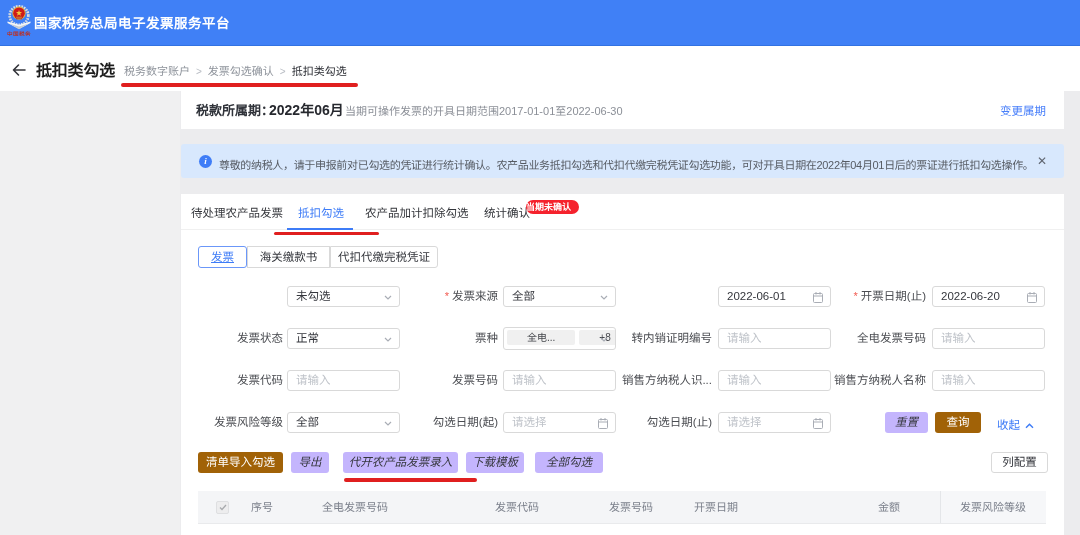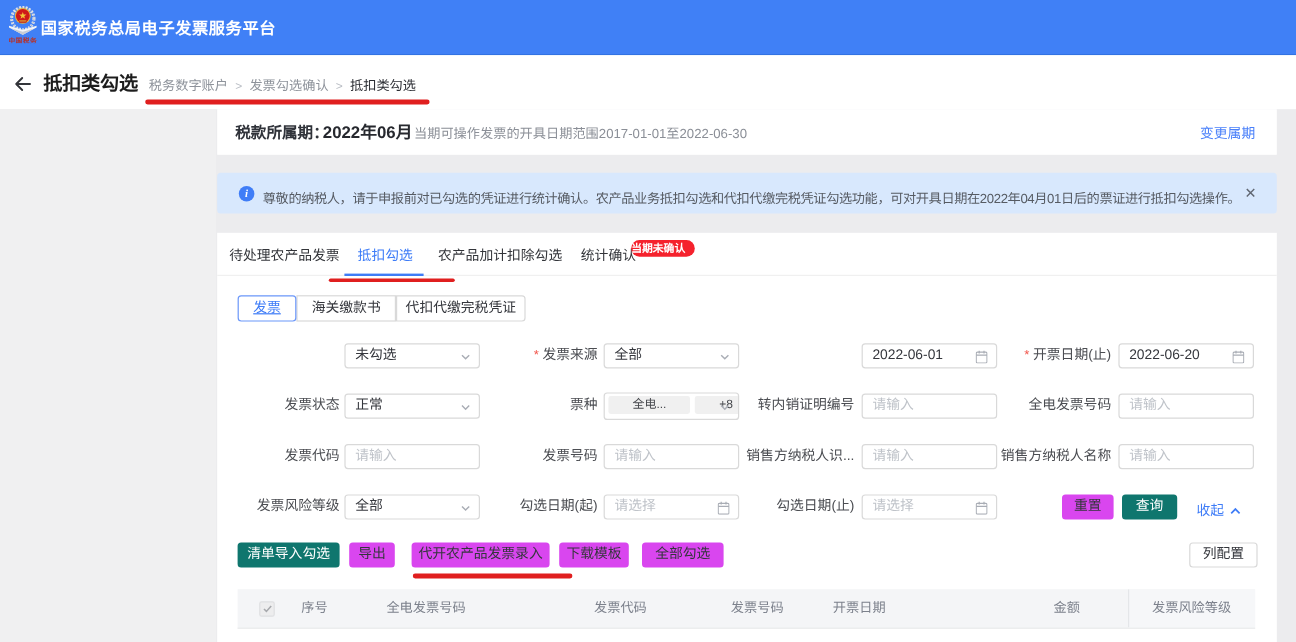--- a/index.html
+++ b/index.html
@@ -62,22 +62,22 @@
 .flabel { position:absolute; width:150px; text-align:right; font-size:11.5px; color:#4b4d52; line-height:21px; }
 .flabel .req { color:#f25a50; margin-right:3px; font-size:11px; }
 .field { position:absolute; width:113px; height:21px; overflow:hidden; border:1px solid #d9d9d9; border-radius:3px; background:#fff; font-size:11.5px; color:#34363c; line-height:19px; padding-left:8px; }
 .field .ph { color:#bfc3c9; }
 .caret { position:absolute; right:7px; top:8px; width:8px; height:5px; }
 .calic { position:absolute; right:7px; top:4.5px; width:10px; height:11px; }
 .tag { display:inline-block; height:15px; background:#f0f0f0; border-radius:2px; font-size:10px; color:#45474c; line-height:15px; padding:0 20px; margin-top:2px; margin-right:1px; vertical-align:top; }
 
 
 .btn { position:absolute; height:21px; overflow:hidden; border-radius:3px; font-size:11.5px; text-align:center; line-height:21px; }
-.btn.blue { background:#0f766e; color:#fff; }
-.btn.gray { background:#d946ef; color:#34363c; }
+.btn.blue { background:#a16207; color:#fff; }
+.btn.gray { background:#c4b5fd; color:#34363c;font-style:italic; }
 .btn.ghost { background:#fff; border:1px solid #d9d9d9; color:#34363c; line-height:19px; }
 .link { position:absolute; font-size:11.5px; color:#3e7cf7; }
 
 
 #thead { position:absolute; left:17px; top:297px; width:848px; height:33px; background:#f4f5f7; border-bottom:1px solid #e9eaec; overflow:hidden; }
 #thead .th { position:absolute; top:0; font-size:11px; color:#7c818c; line-height:33px; }
 #thead .rcol { position:absolute; right:0; top:0; width:106px; height:32px; background:#f6f7f9; border-left:1px solid #e4e6e9; }
 #thead .cb { position:absolute; left:18px; top:10px; width:13px; height:13px; background:#ededee; border:1px solid #dedfe1; border-radius:2px; }
 #thead .cb svg { display:block; margin:2px auto 0; }
 </style>

